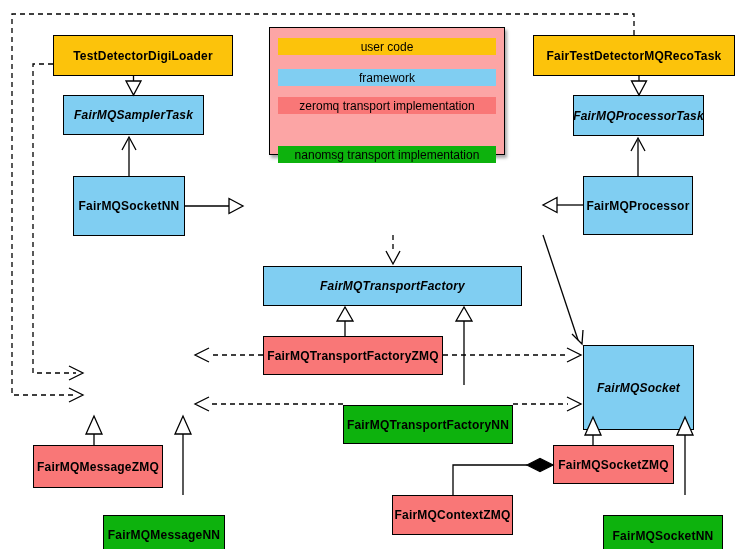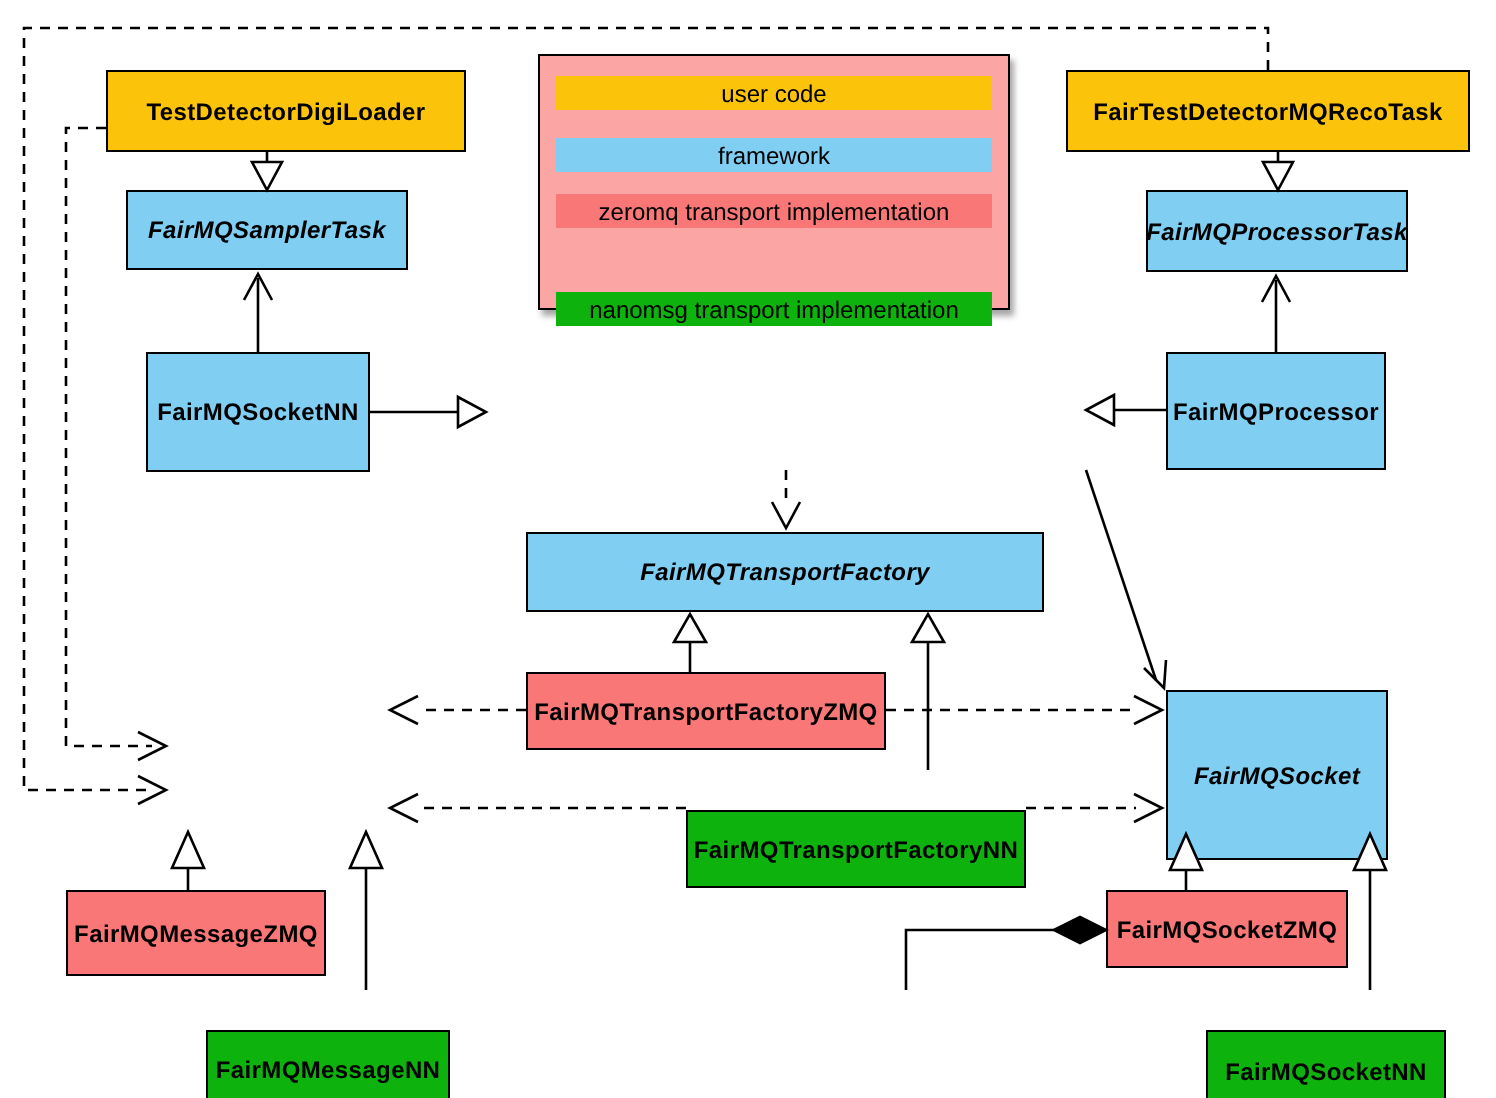--- a/index.html
+++ b/index.html
@@ -71,20 +71,23 @@
   </div>
   <div class="node cat-fw abstract" style="left:583px;top:345px;width:111px;height:85px">
     <span>FairMQSocket</span>
   </div>
   <div class="node cat-zmq" style="left:33px;top:445px;width:130px;height:43px">
     <span>FairMQMessageZMQ</span>
   </div>
   <div class="node cat-nn" style="left:103px;top:495px;width:122px;height:40px">
     <span>FairMQMessageNN</span>
   </div>
+  <div class="node cat-zmq" style="left:392px;top:495px;width:121px;height:40px">
+    <span>FairMQContextZMQ</span>
+  </div>
   <div class="node cat-zmq" style="left:553px;top:445px;width:121px;height:39px">
     <span>FairMQSocketZMQ</span>
   </div>
   <div class="node cat-nn" style="left:603px;top:495px;width:120px;height:41px">
     <span>FairMQSocketNN</span>
   </div>
 
   <div id="legend">
     <div class="legend-bar cat-user" style="top:10px">
       <span>user code</span>

